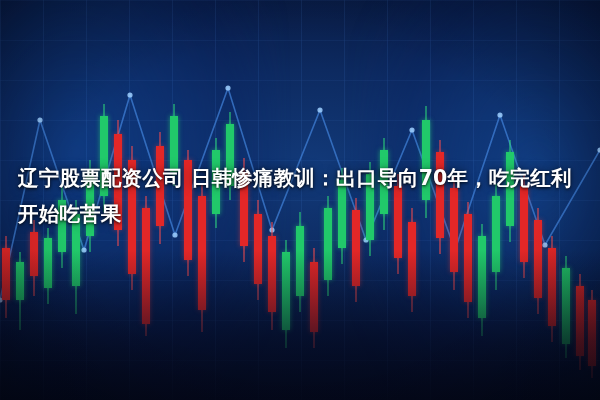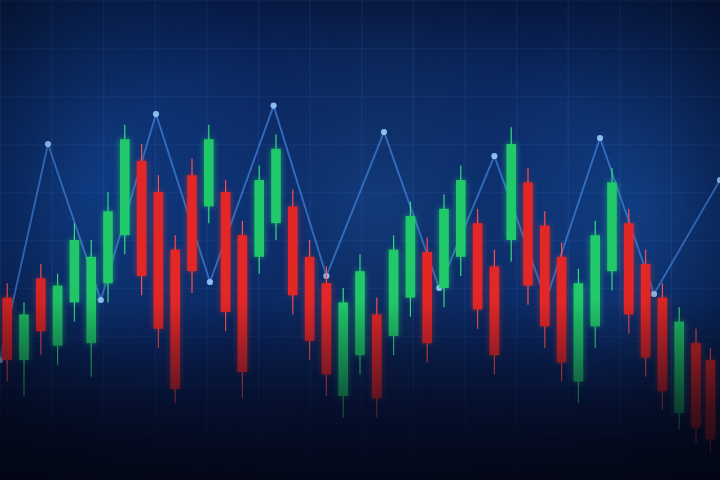--- a/index.html
+++ b/index.html
@@ -340,14 +340,15 @@
       </div>
       <div class="candle c-dn" style="left: 588px; top: 290px; width: 8px; height: 88px;">
         <div class="wick" style="top: 0px; height: 88px;"></div>
         <div class="body" style="top: 10px; height: 66px;"></div>
       </div>
     </div>
 
   <div class="bg-dark-bottom"></div>
   <div class="bg-vignette"></div>
 
+  <div class="headline">辽宁股票配资公司 日韩惨痛教训：出口导向70年，吃完红利开始吃苦果</div>
 
 </div>
 
 </body></html>

